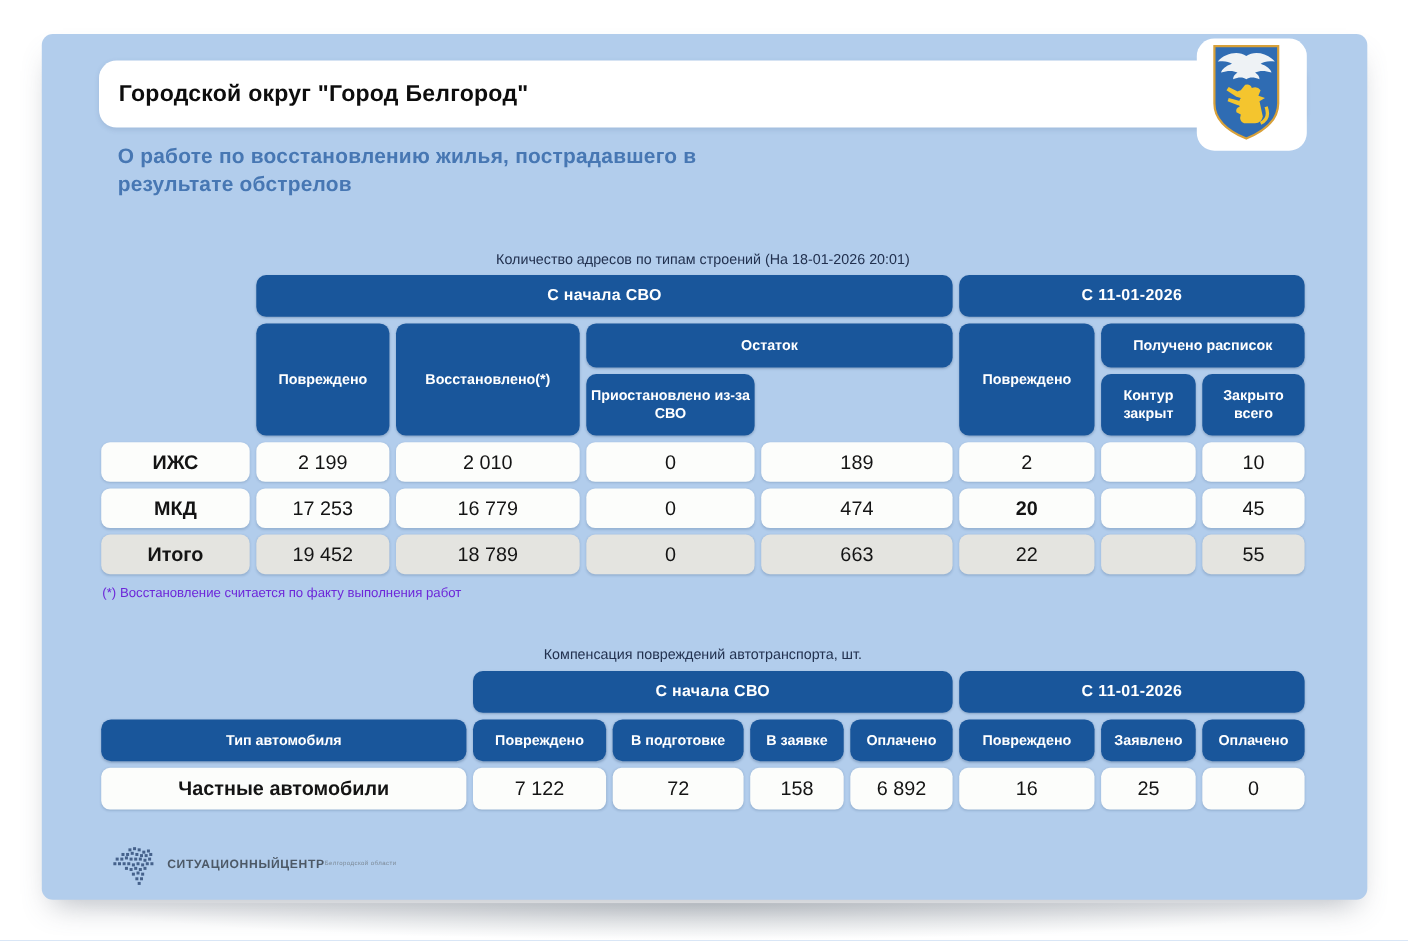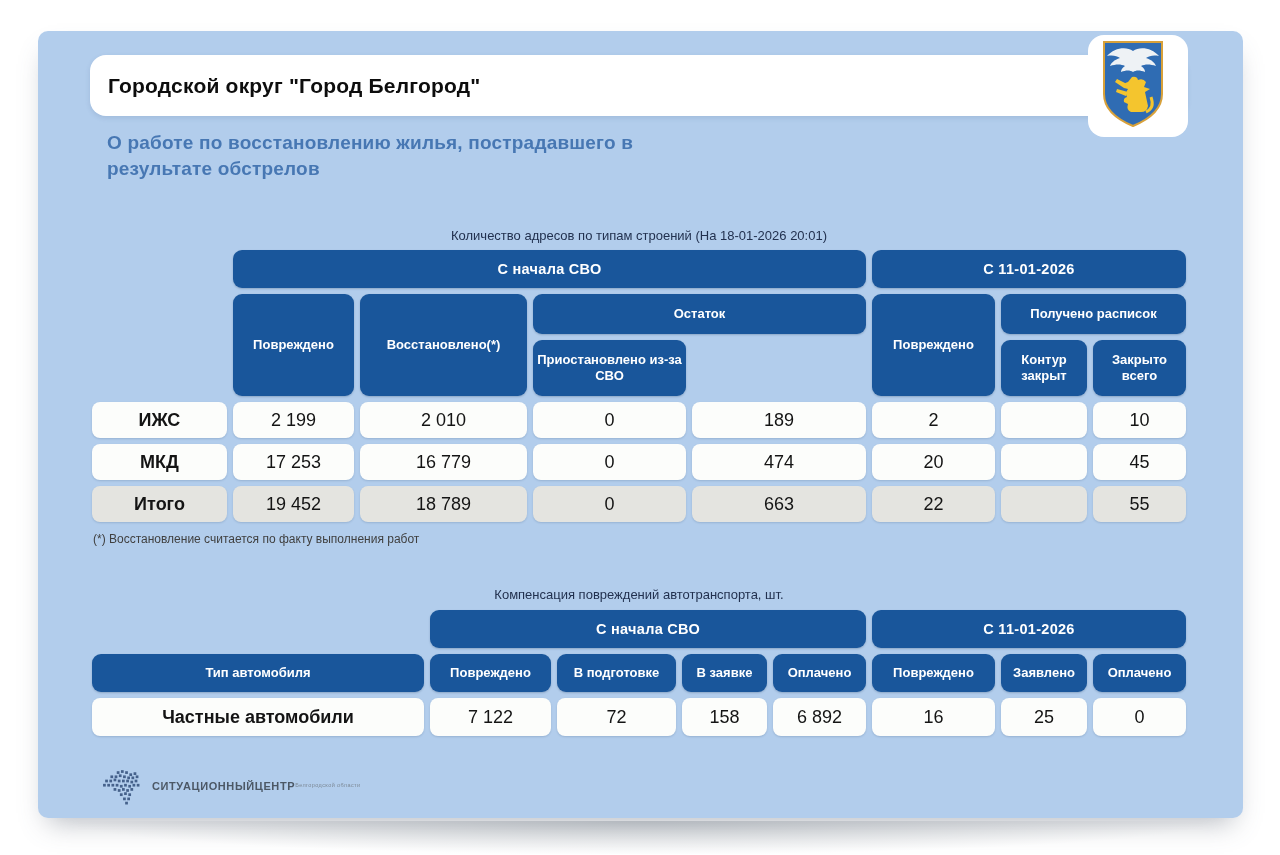--- a/index.html
+++ b/index.html
@@ -57,21 +57,21 @@
     box-shadow:0 1px 2px rgba(20,50,90,.25);
   }
   .hd.band{font-size:14.5px;letter-spacing:.3px;}
   .cell{
     background:#fcfdfb;border-radius:8px;display:flex;align-items:center;justify-content:center;
     font-size:18px;color:#141414;box-shadow:0 1px 2px rgba(30,60,100,.18);
   }
   .cell.lbl{font-weight:700;}
   .cell.total{background:#e4e4e0;}
   .footnote{
-    position:absolute;left:55px;top:501px;font-size:12px;color:#404040;font-weight:500;
+    position:absolute;left:55px;top:501px;font-size:12px;color:#6d28d9;font-weight:500;
   }
   .footer-logo{position:absolute;left:64px;top:738px;display:flex;align-items:center;gap:10px;}
   .logo-text{display:flex;flex-direction:row;line-height:1.25;}
   .logo-line{font-size:11px;font-weight:600;letter-spacing:.6px;color:#4c5866;}
   .logo-sub{font-size:5.5px;letter-spacing:.4px;color:#7c8996;margin-top:2px;}
 </style>
 </head>
 <body>
 
 <div class="card">
@@ -114,21 +114,21 @@
     <div class="cell" style="grid-row:4;">189</div>
     <div class="cell" style="grid-row:4;">2</div>
     <div class="cell" style="grid-row:4;"></div>
     <div class="cell" style="grid-row:4;">10</div>
 
     <div class="cell lbl" style="grid-row:5;">МКД</div>
     <div class="cell" style="grid-row:5;">17 253</div>
     <div class="cell" style="grid-row:5;">16 779</div>
     <div class="cell" style="grid-row:5;">0</div>
     <div class="cell" style="grid-row:5;">474</div>
-    <div class="cell" style="grid-row:5;">20</div>
+    <div class="cell" style="grid-row:5;font-weight:bold;">20</div>
     <div class="cell" style="grid-row:5;"></div>
     <div class="cell" style="grid-row:5;">45</div>
 
     <div class="cell lbl total" style="grid-row:6;">Итого</div>
     <div class="cell total" style="grid-row:6;">19 452</div>
     <div class="cell total" style="grid-row:6;">18 789</div>
     <div class="cell total" style="grid-row:6;">0</div>
     <div class="cell total" style="grid-row:6;">663</div>
     <div class="cell total" style="grid-row:6;">22</div>
     <div class="cell total" style="grid-row:6;"></div>

